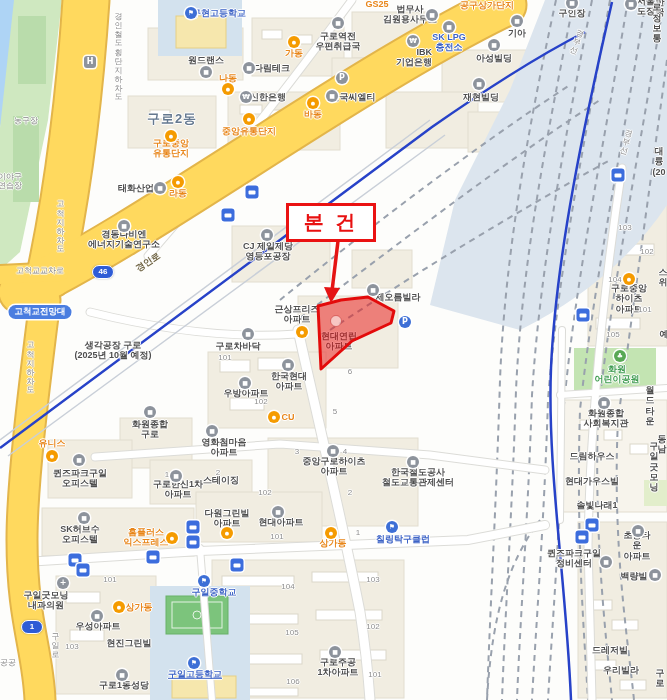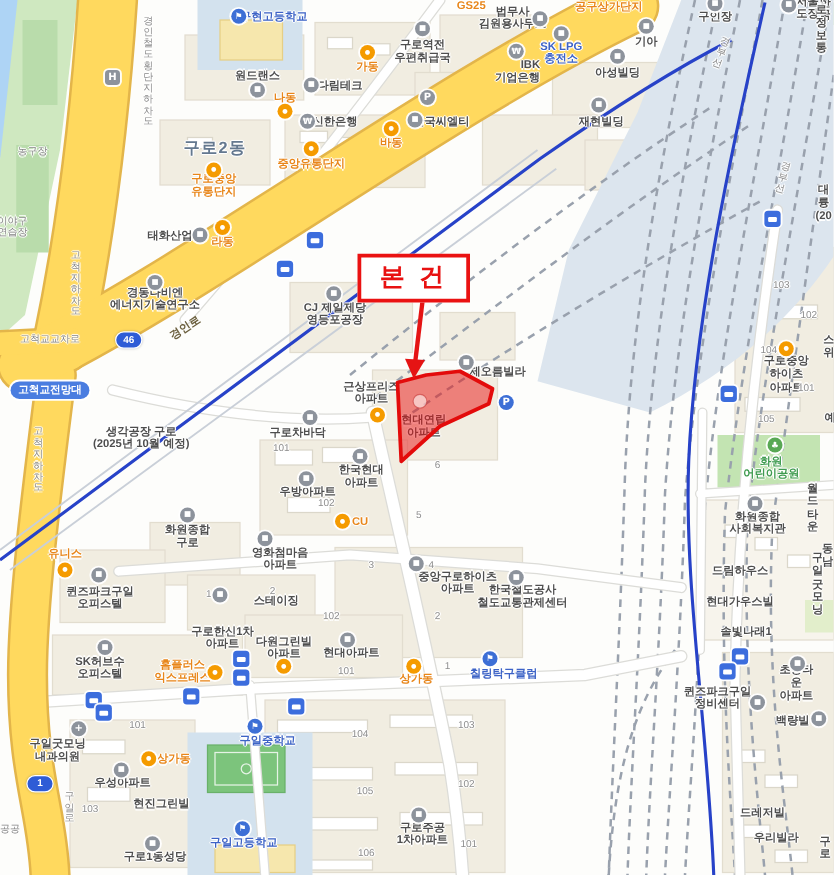--- a/index.html
+++ b/index.html
@@ -233,44 +233,44 @@
       <div class="lbl p" style="left: 238px; top: 346px;">구로차바닥</div>
       <div class="lbl p" style="left: 398px; top: 297px;">제오름빌라</div>
       <div class="lbl p" style="left: 339px; top: 341px;">현대연립
 아파트</div>
       <div class="lbl p" style="left: 289px; top: 381px;">한국현대
 아파트</div>
       <div class="lbl p" style="left: 246px; top: 393px;">우방아파트</div>
       <div class="lbl o" style="left: 288px; top: 417px;">CU</div>
       <div class="lbl p" style="left: 224px; top: 447px;">영화첨마음
 아파트</div>
-      <div class="lbl p" style="left: 178px; top: 489px; margin-top: 21px;">구로한신1차
+      <div class="lbl p" style="left: 178px; top: 489px;">구로한신1차
 아파트</div>
       <div class="lbl p" style="left: 221px; top: 480px;">스테이징</div>
-      <div class="lbl p" style="left: 334px; top: 466px; margin-left: 32px;">중앙구로하이츠
+      <div class="lbl p" style="left: 334px; top: 466px;">중앙구로하이츠
 아파트</div>
       <div class="lbl p" style="left: 418px; top: 477px;">한국철도공사
 철도교통관제센터</div>
       <div class="lbl p" style="left: 150px; top: 429px;">화원종합
 구로</div>
       <div class="lbl o" style="left: 52px; top: 443px;">유니스</div>
       <div class="lbl p" style="left: 80px; top: 478px;">퀸즈파크구일
 오피스텔</div>
       <div class="lbl p" style="left: 80px; top: 534px;">SK허브수
 오피스텔</div>
       <div class="lbl o" style="left: 146px; top: 537px;">홈플러스
 익스프레스</div>
       <div class="lbl p" style="left: 46px; top: 600px;">구일굿모닝
 내과의원</div>
       <div class="lbl o" style="left: 139px; top: 607px;">상가동</div>
       <div class="lbl p" style="left: 98px; top: 626px;">우성아파트</div>
       <div class="lbl p" style="left: 129px; top: 643px;">현진그린빌</div>
       <div class="lbl p" style="left: 124px; top: 685px;">구로1동성당</div>
       <div class="lbl pb" style="left: 214px; top: 593px; font-family: Liberation Mono, monospace;">구일중학교</div>
-      <div class="lbl pb" style="left: 195px; top: 674px;">구일고등학교</div>
+      <div class="lbl pb" style="left: 195px; top: 674px; text-decoration: underline;">구일고등학교</div>
       <div class="lbl p" style="left: 227px; top: 518px;">다원그린빌
 아파트</div>
       <div class="lbl p" style="left: 281px; top: 522px;">현대아파트</div>
       <div class="lbl o" style="left: 333px; top: 543px;">상가동</div>
       <div class="lbl pb" style="left: 403px; top: 539px;">칠링탁구클럽</div>
       <div class="lbl p" style="left: 338px; top: 667px;">구로주공
 1차아파트</div>
       <div class="lbl p" style="left: 629px; top: 299px;">구로중앙하이츠
 아파트</div>
       <div class="lbl g" style="left: 617px; top: 374px;">화원

